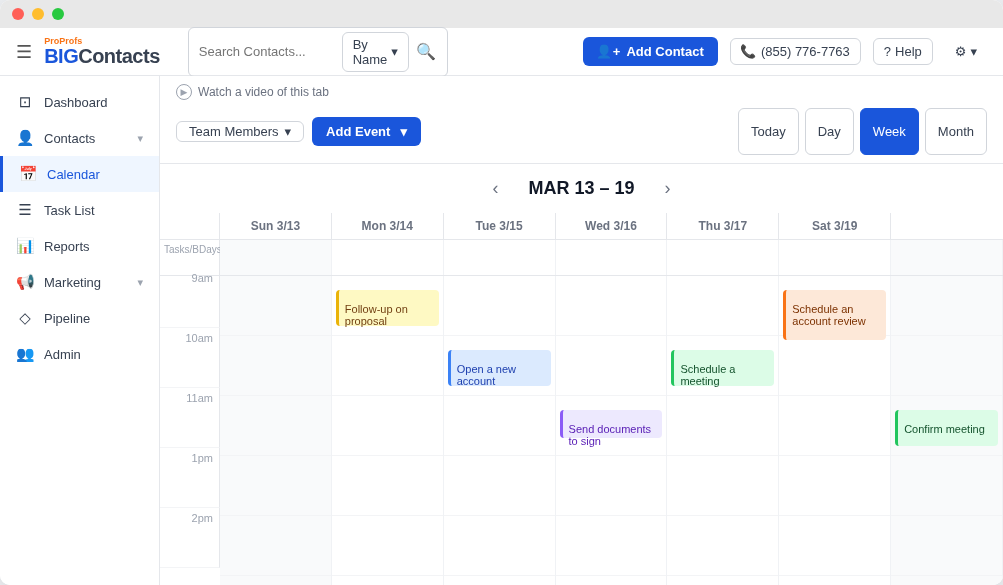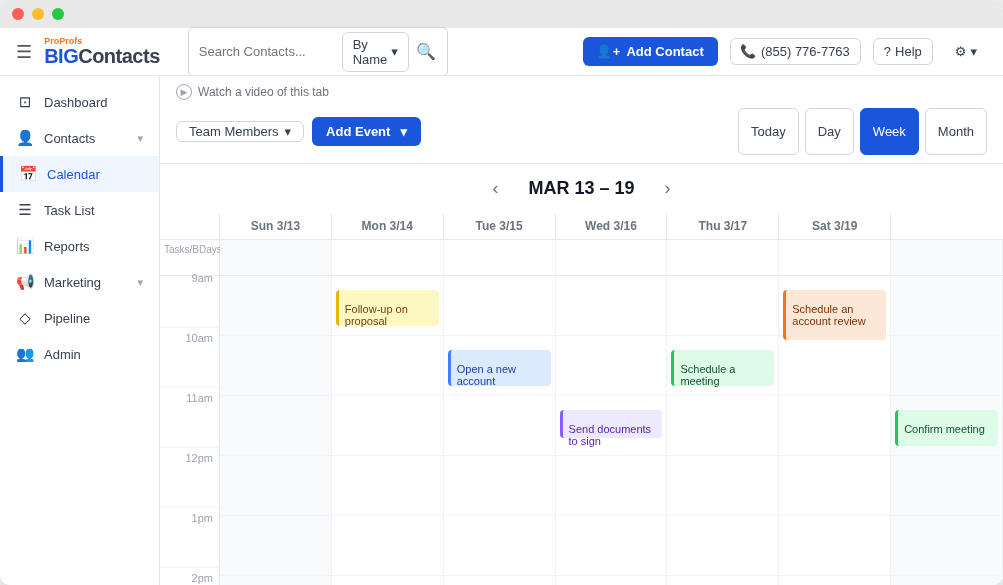--- a/index.html
+++ b/index.html
@@ -353,21 +353,20 @@
             <div class="tasks-cell weekend"></div>
           </div>
 
           <div style="position:relative;" id="cal-body">
 
           <div style="display: grid; grid-template-columns: 60px repeat(7, 1fr); position: relative;">
                 <div style="display: flex; flex-direction: column;">
                   <div style="height: 60px; padding: 4px 6px; font-size: 11px; color: rgb(156, 163, 175); text-align: right; border-right: 1px solid rgb(229, 231, 235); border-bottom: 1px solid rgb(243, 244, 246); box-sizing: border-box; position: relative; top: -8px;">9am</div>
                   <div style="height: 60px; padding: 4px 6px; font-size: 11px; color: rgb(156, 163, 175); text-align: right; border-right: 1px solid rgb(229, 231, 235); border-bottom: 1px solid rgb(243, 244, 246); box-sizing: border-box; position: relative; top: -8px;">10am</div>
                   <div style="height: 60px; padding: 4px 6px; font-size: 11px; color: rgb(156, 163, 175); text-align: right; border-right: 1px solid rgb(229, 231, 235); border-bottom: 1px solid rgb(243, 244, 246); box-sizing: border-box; position: relative; top: -8px;">11am</div>
-                  <div style="height: 60px; padding: 4px 6px; font-size: 11px; color: rgb(156, 163, 175); text-align: right; border-right: 1px solid rgb(229, 231, 235); border-bottom: 1px solid rgb(243, 244, 246); box-sizing: border-box; position: relative; top: -8px;">12pm</div>
                   <div style="height: 60px; padding: 4px 6px; font-size: 11px; color: rgb(156, 163, 175); text-align: right; border-right: 1px solid rgb(229, 231, 235); border-bottom: 1px solid rgb(243, 244, 246); box-sizing: border-box; position: relative; top: -8px;">1pm</div>
                   <div style="height: 60px; padding: 4px 6px; font-size: 11px; color: rgb(156, 163, 175); text-align: right; border-right: 1px solid rgb(229, 231, 235); border-bottom: 1px solid rgb(243, 244, 246); box-sizing: border-box; position: relative; top: -8px;">2pm</div>
                 </div>
                 <div style="position: relative; border-right: 1px solid rgb(240, 242, 245); background: rgb(249, 250, 251);">
                   <div style="height: 60px; border-bottom: 1px solid rgb(243, 244, 246);"></div>
                   <div style="height: 60px; border-bottom: 1px solid rgb(243, 244, 246);"></div>
                   <div style="height: 60px; border-bottom: 1px solid rgb(243, 244, 246);"></div>
                   <div style="height: 60px; border-bottom: 1px solid rgb(243, 244, 246);"></div>
                   <div style="height: 60px; border-bottom: 1px solid rgb(243, 244, 246);"></div>
                   <div style="height: 60px; border-bottom: 1px solid rgb(243, 244, 246);"></div>

